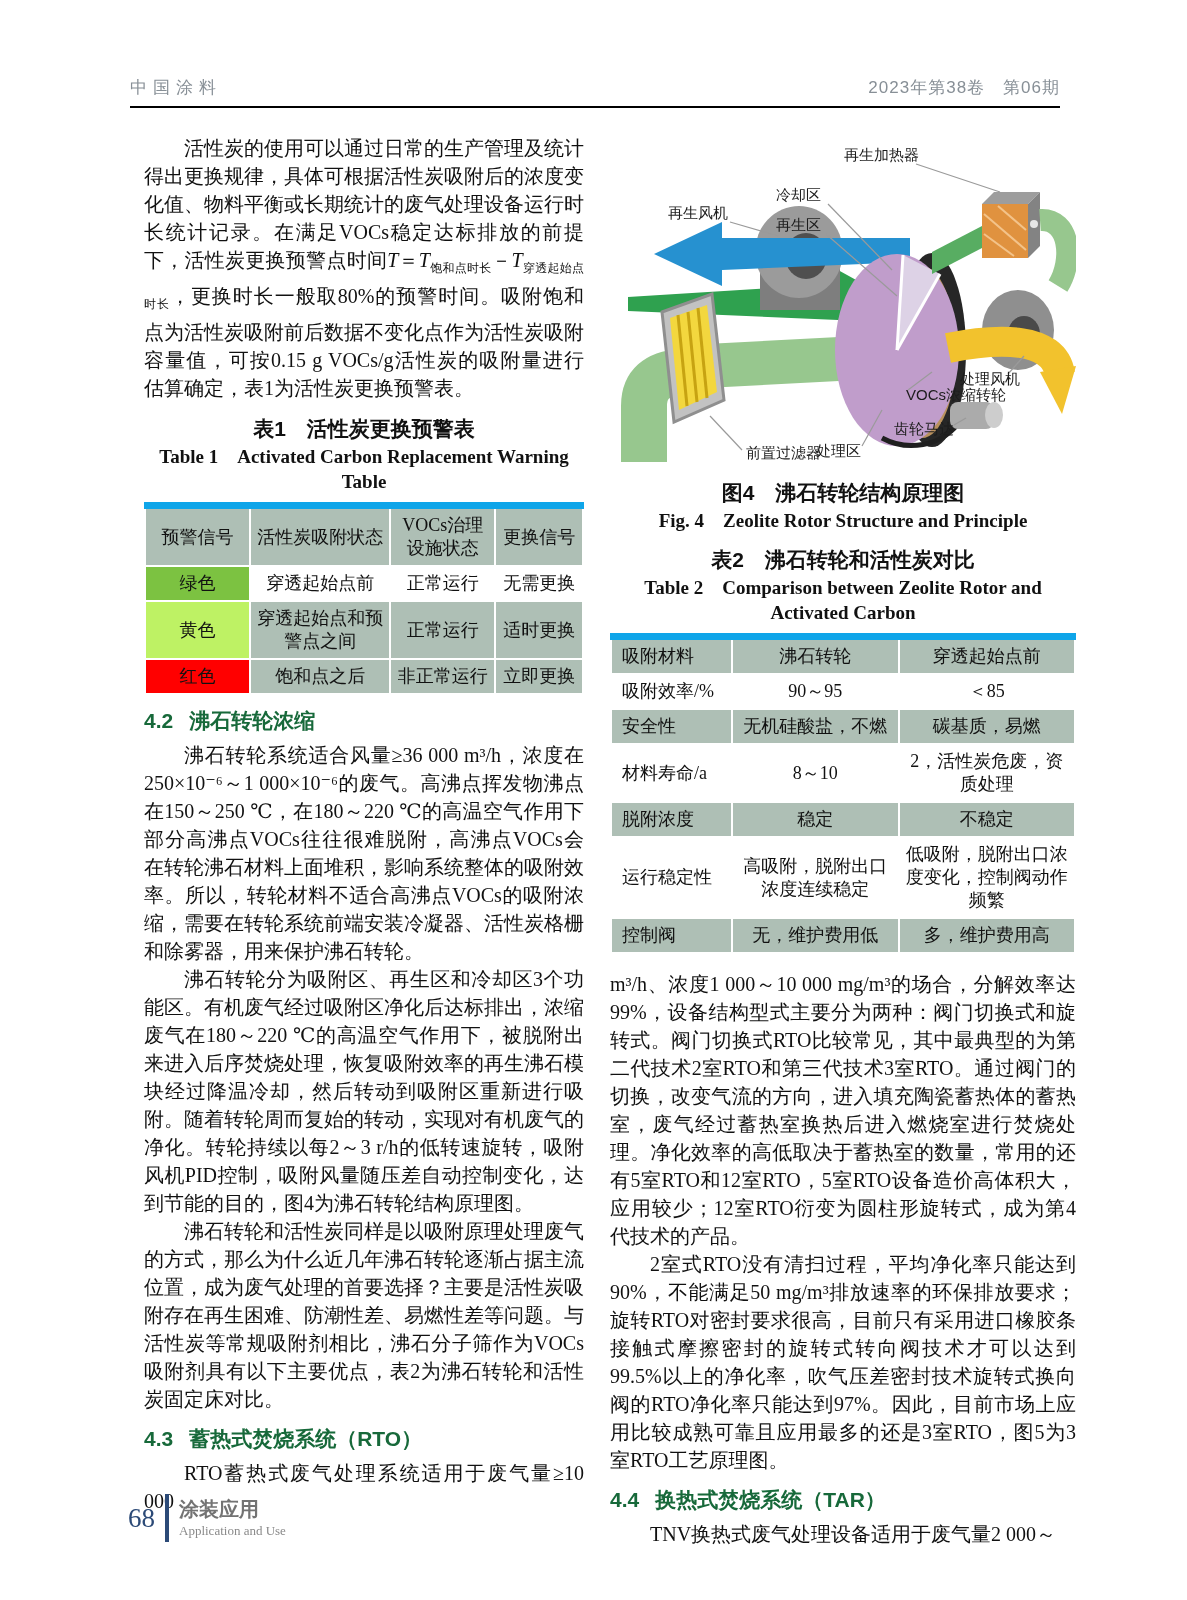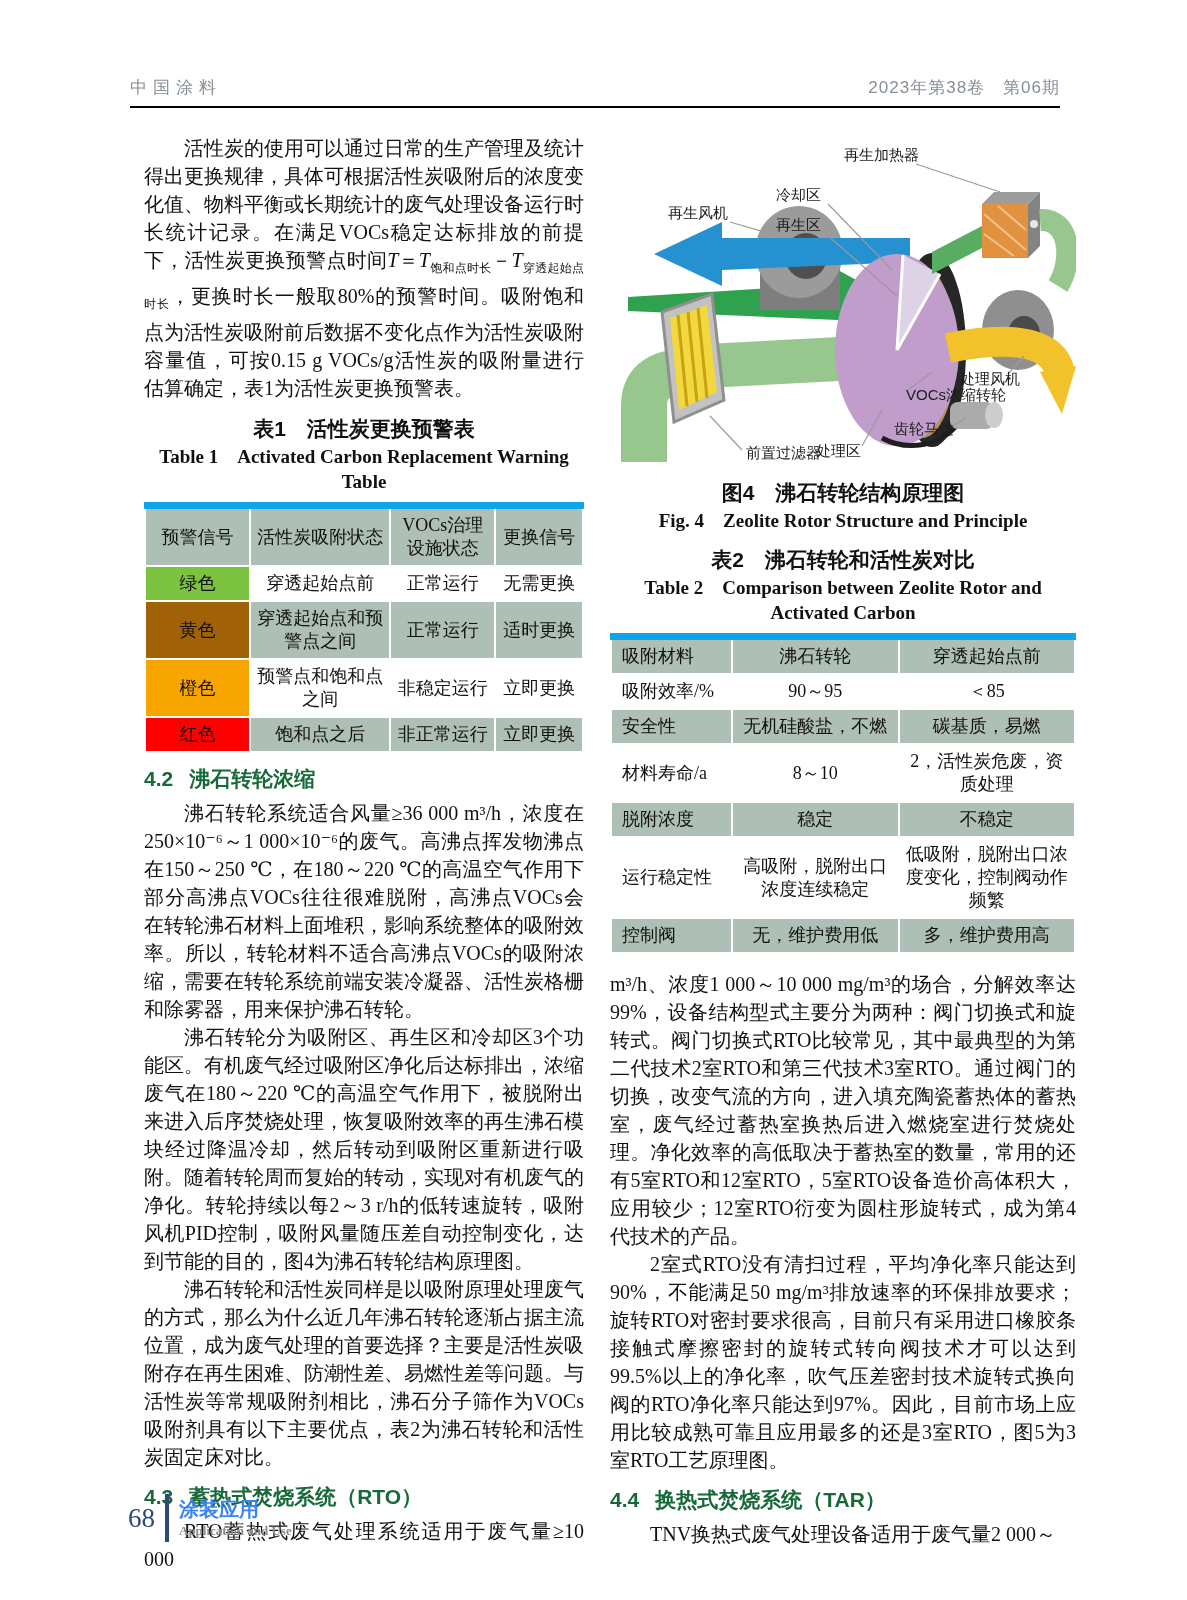--- a/index.html
+++ b/index.html
@@ -66,23 +66,23 @@
   .leader { stroke:#9a9a9a; stroke-width:1.2; fill:none; }
 
   .rp1 { margin-top:16px; }
 
   
   .p-footer { position:absolute; left:128px; top:1494px; display:flex; align-items:center; }
   .pgnum { font-size:27px; color:var(--c-footer-blue,#2c4a77); margin-right:10px; }
   .vbar  { width:4px; height:48px; background:var(--c-footer-blue,#2c4a77); margin-right:10px; }
   .fcn {
     display:block; font-family:"Liberation Sans","DejaVu Sans",sans-serif;
-    font-weight:bold; font-size:20px; color:#3b82f6; line-height:25px;
-  }
-  .fen { display:block; font-size:13px; color:#8a8a8a; line-height:17px;font-weight:bold; }
+    font-weight:bold; font-size:20px; color:#737373; line-height:25px;
+  }
+  .fen { display:block; font-size:13px; color:#8a8a8a; line-height:17px; }
 </style>
 </head>
 <body>
 
 <div class="page">
 
   <div class="p-header">
     <span class="brand">中国涂料</span>
     <span class="issue">2023年第38卷　第06期</span>
   </div>
@@ -110,30 +110,24 @@
           <td>VOCs治理设施状态</td>
           <td>更换信号</td>
         </tr>
         <tr>
           <td style="background-color: rgb(124, 194, 65);">绿色</td>
           <td>穿透起始点前</td>
           <td>正常运行</td>
           <td>无需更换</td>
         </tr>
         <tr class="sage">
-          <td style="background-color: #a16207;">黄色</td>
+          <td style="background-color: #bef264;">黄色</td>
           <td>穿透起始点和预警点之间</td>
           <td>正常运行</td>
           <td>适时更换</td>
-        </tr>
-        <tr>
-          <td style="background-color: rgb(247, 166, 0);">橙色</td>
-          <td>预警点和饱和点之间</td>
-          <td>非稳定运行</td>
-          <td>立即更换</td>
         </tr>
         <tr class="sage">
           <td style="background-color: rgb(255, 0, 0);">红色</td>
           <td>饱和点之后</td>
           <td>非正常运行</td>
           <td>立即更换</td>
         </tr>
       </tbody>
         </table>
 

